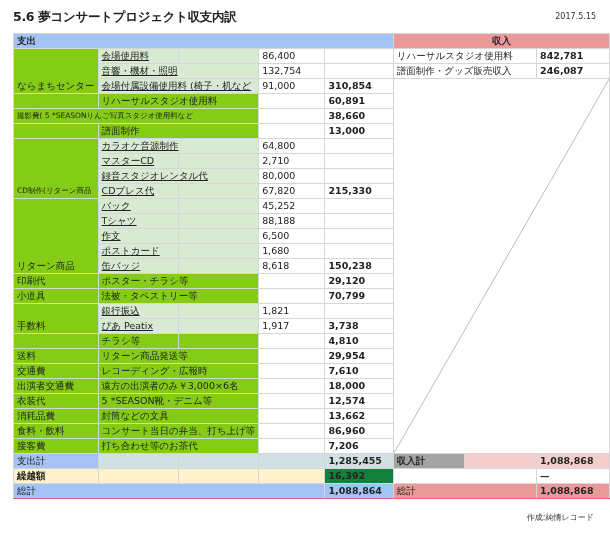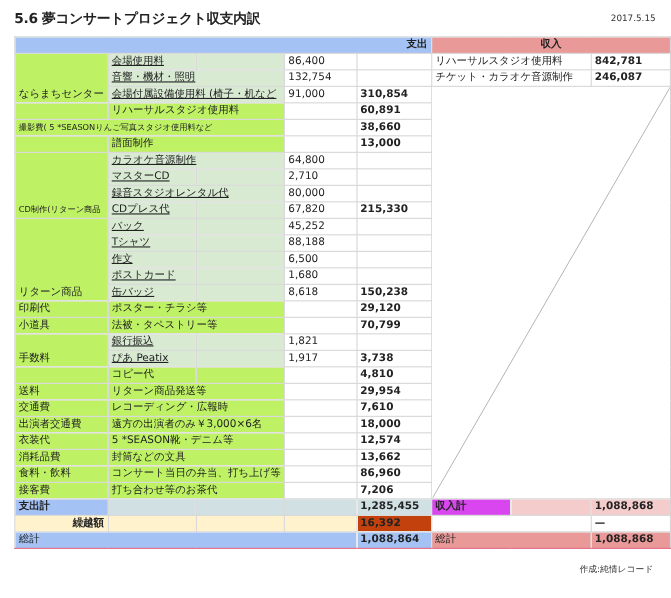--- a/index.html
+++ b/index.html
@@ -4,35 +4,35 @@
 <style>
   html, body { margin: 0; padding: 0; background: #ffffff; }
   body { width: 610px; height: 544px; position: relative; overflow: hidden;
          font-family: "DejaVu Sans", "Liberation Sans", sans-serif; color: #222; }
   .title { position: absolute; left: 13px; top: 9px; font-size: 12.5px; font-weight: bold; letter-spacing: -0.3px; }
   .date { position: absolute; right: 14px; top: 12px; font-size: 8px; color: #333; }
   .credit { position: absolute; right: 16px; top: 512px; font-size: 8px; color: #333; text-align: center; }
   table { position: absolute; left: 13px; top: 33px; border-collapse: collapse; table-layout: fixed; }
   td { height: 14px; padding: 0 3px; font-size: 9.5px; line-height: 14px; border: 1px solid #d6d6d6;
        white-space: nowrap; overflow: hidden; }
-  .hdr-out { background: #a4c2f4; text-align: right; font-weight: bold; font-size: 9.5px; }
+  .hdr-out { background: #a4c2f4; text-align: left; font-weight: bold; font-size: 9.5px; }
   .hdr-in { background: #ea9999; text-align: center; font-weight: bold; font-size: 9.5px; margin-left: 25px; }
-  .blue { background: #bef264; }
+  .blue { background: #84cc16; }
   .green { background: #d9ead3; text-decoration: underline; }
   .white { background: #ffffff; }
   .num { text-align: left; }
   .b { font-weight: bold; }
   .small { font-size: 7.5px; }
   .tot-row td { border-top: 1px solid #d6d6d6; }
-  .tot-lbl { background: #a4c2f4; font-weight: bold; }
+  .tot-lbl { background: #a4c2f4; font-weight: normal; }
   .tot-gray { background: #d0e0e3; }
-  .carry-lbl { background: #fff2cc; font-weight: bold; text-align: right; }
-  .carry-hl { background: #c2410c; margin-left: 16px; }
+  .carry-lbl { background: #fff2cc; font-weight: bold; }
+  .carry-hl { background: #15803d; margin-left: 16px; }
   .grand { background: #a4c2f4; }
-  .in-tot-lbl { background: #d946ef; font-weight: bold; }
+  .in-tot-lbl { background: #a3a3a3; font-weight: bold; }
   .in-tot-mid { background: #f4cccc; }
   .in-grand { background: #ea9999; }
   .grand-row td { border-top: 1.5px solid #e06680; border-bottom: 1.5px solid #e06680; }
   .diag { position: relative; padding: 0; background: #fff; }
   .diag svg { position: absolute; left: 0; top: 0; width: 100%; height: 100%; }
 </style>
 </head>
 <body>
 
 <div class="title">5.6 夢コンサートプロジェクト収支内訳</div>
@@ -61,21 +61,21 @@
       <td class="green"></td>
       <td class="white num">86,400</td>
       <td class="white num b"></td>
       <td colspan="2" class="white">リハーサルスタジオ使用料</td>
       <td class="white num b">842,781</td>
     </tr>
     <tr>
       <td colspan="2" class="green">音響・機材・照明</td>
       <td class="white num">132,754</td>
       <td class="white num b"></td>
-      <td colspan="2" class="white">チケット・カラオケ音源制作</td>
+      <td colspan="2" class="white">譜面制作・グッズ販売収入</td>
       <td class="white num b">246,087</td>
     </tr>
     <tr>
       <td colspan="2" class="green">会場付属設備使用料 (椅子・机など</td>
       <td class="white num">91,000</td>
       <td class="white num b">310,854</td>
       <td colspan="3" rowspan="25" class="diag">
         <svg preserveAspectRatio="none" viewBox="0 0 100 100">
           <line x1="100" y1="0" x2="0" y2="100" stroke="#555" stroke-width="0.4" vector-effect="non-scaling-stroke"></line>
         </svg>
@@ -178,21 +178,21 @@
     </tr>
     <tr>
       <td class="green">ぴあ Peatix</td>
       <td class="green"></td>
       <td class="white num">1,917</td>
       <td class="white num b">3,738</td>
     </tr>
 
     <tr>
       <td class="blue"></td>
-      <td class="blue">コピー代</td>
+      <td class="blue">チラシ等</td>
       <td class="blue"></td>
       <td class="white"></td>
       <td class="white num b">4,810</td>
     </tr>
 
     <tr>
       <td class="blue">送料</td>
       <td colspan="2" class="blue">リターン商品発送等</td>
       <td class="white"></td>
       <td class="white num b">29,954</td>

